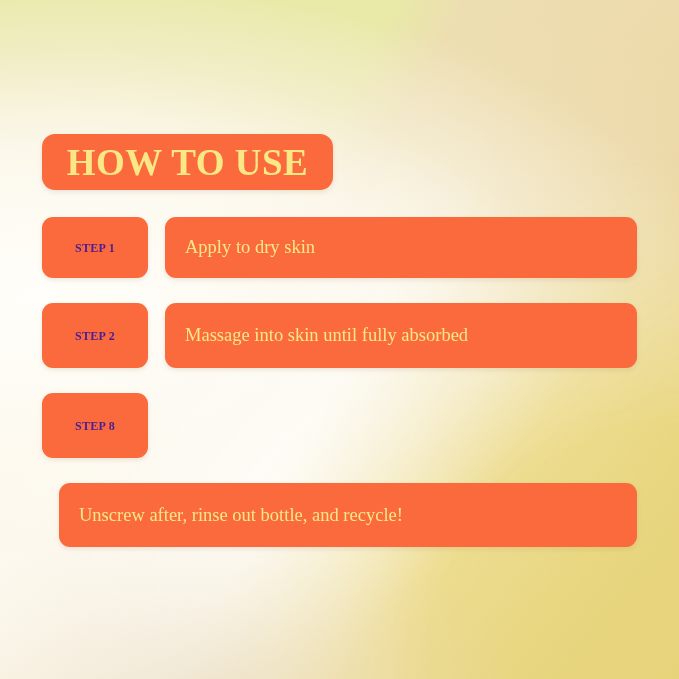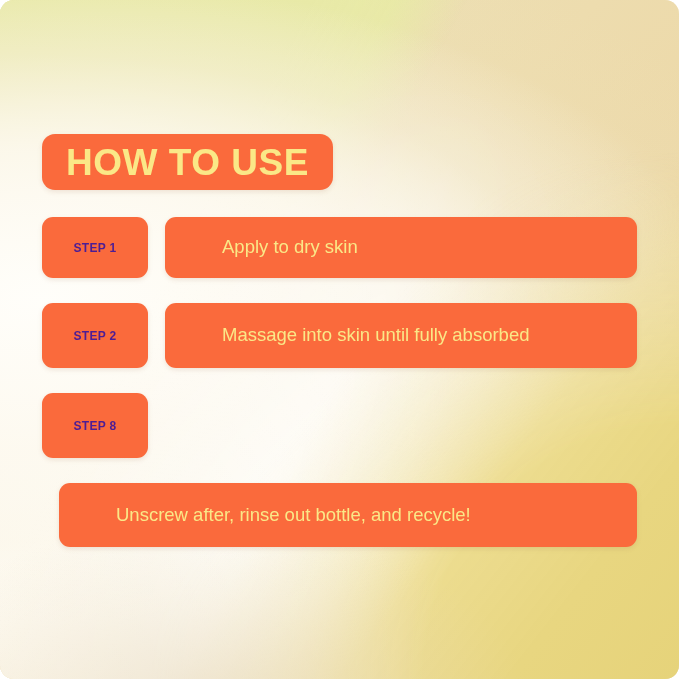--- a/index.html
+++ b/index.html
@@ -5,23 +5,22 @@
   html, body {
     margin: 0;
     padding: 0;
     background: #ffffff;
   }
   #canvas {
     position: relative;
     width: 679px;
     height: 679px;
     overflow: hidden;
-    font-family: Liberation Sans, sans-serif;
+    font-family: Liberation Serif, serif;
     background: #f3ecd6;
-    border-radius: 14px;
   }
 
   
   .bg-layer { position: absolute; inset: 0; }
 
   
   .bg-base {
     background: linear-gradient(135deg,
         #ebe9a9 0%,
         #ecdfb3 26%,
@@ -165,21 +164,20 @@
     padding: 0 0 0 20px;
     box-shadow: 0 2px 5px rgba(150,95,60,0.14);
   }
   .step-body-text {
     color: #fae887;
     font-size: 18.5px;
     font-weight: normal;
     line-height: 1.33;
     white-space: pre-line;
     padding-right: 16px;
-    margin-left: 37px;
   }
 
   .h-one   { min-height: 61px; }
   .h-two   { min-height: 65px; text-align: center; }
   .h-three { min-height: 65px; }
   .h-four  { min-height: 64px; }
 </style>
 </head>
 <body>
 

